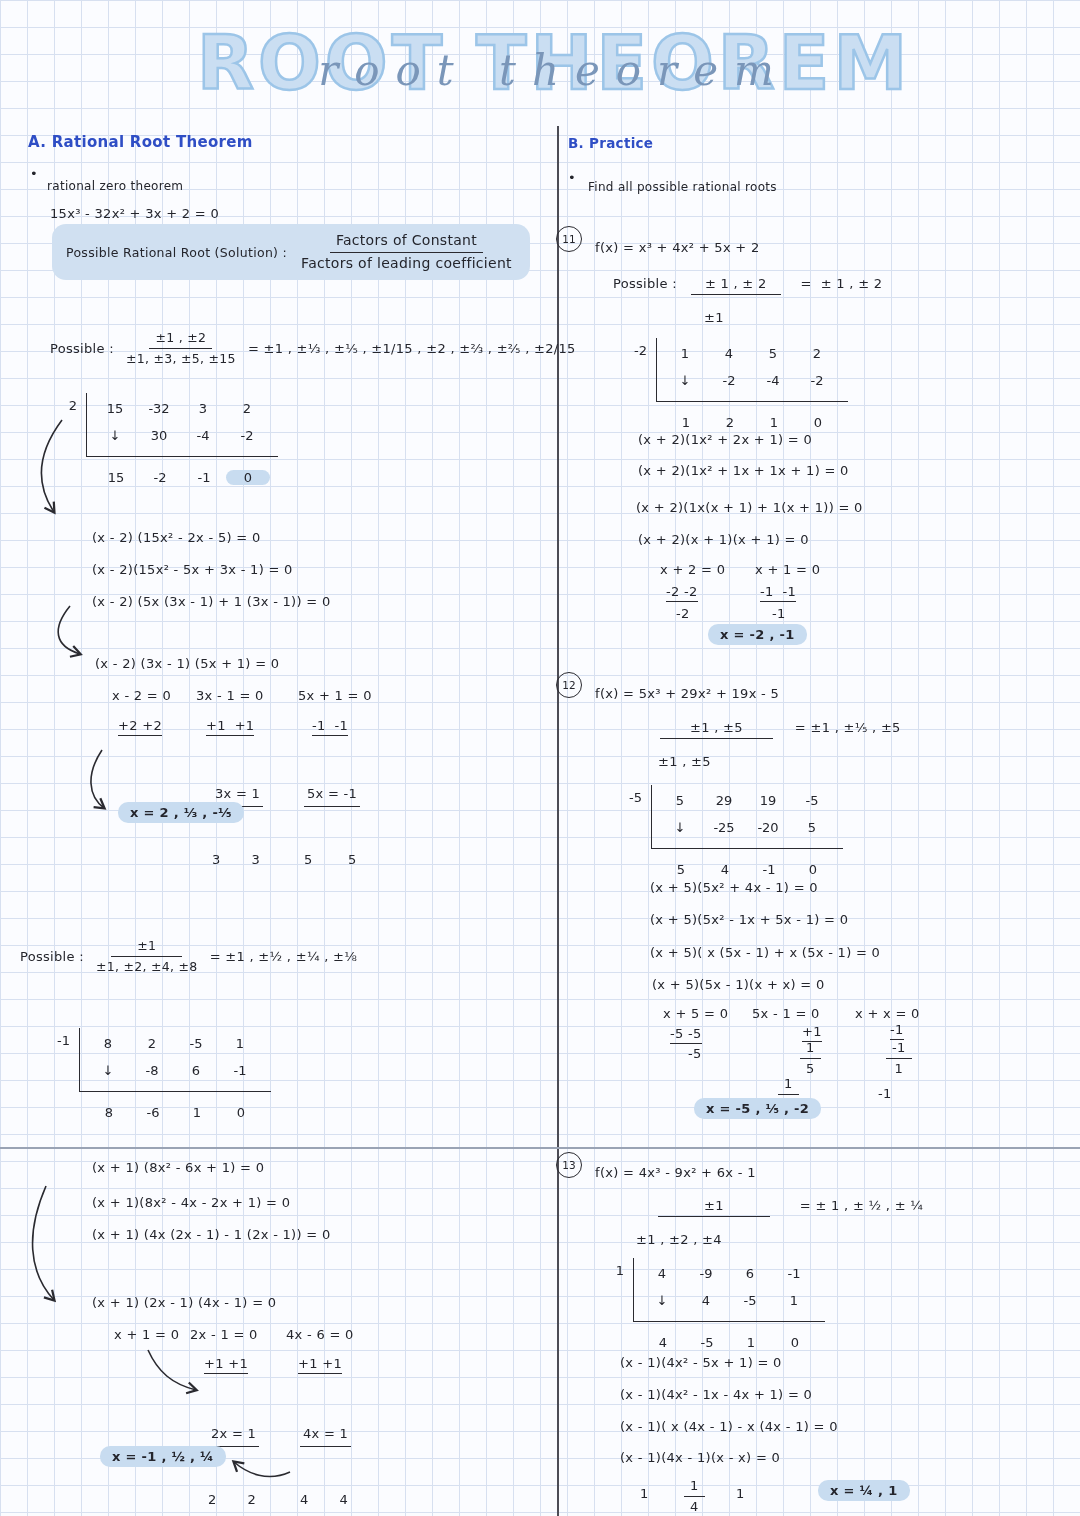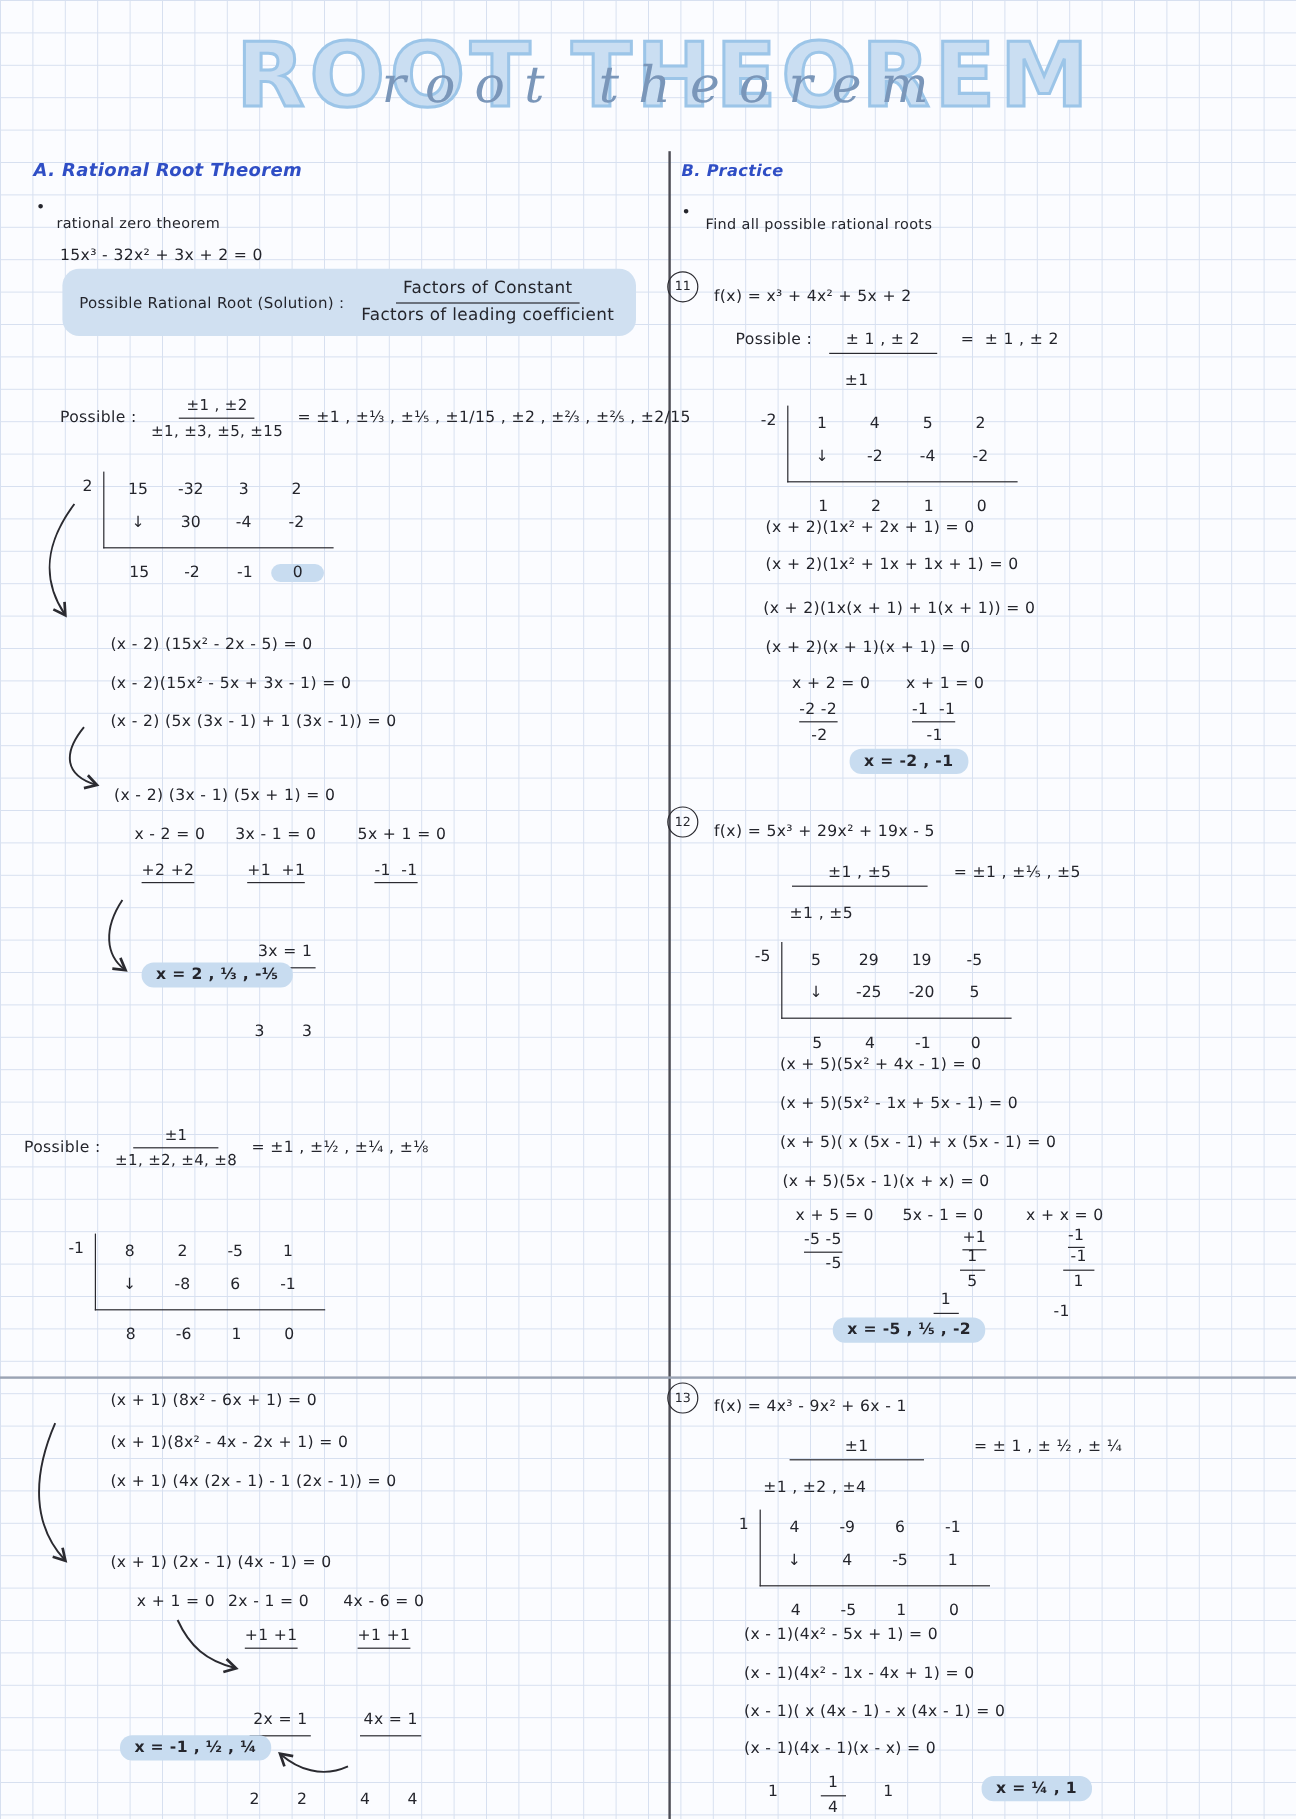--- a/index.html
+++ b/index.html
@@ -9,21 +9,21 @@
     background-image:
       linear-gradient(#d7e0f0 1px, transparent 1px),
       linear-gradient(90deg,#d7e0f0 1px, transparent 1px);
     background-size:27px 27px;
     font-family:"DejaVu Sans",sans-serif;
     padding-left:28px;
   }
   .pos{position:absolute;}
   .hw{font-family:"DejaVu Sans",sans-serif;font-size:13px;color:#24252c;white-space:pre;letter-spacing:.3px;}
   .hw-sm{font-size:12px;}
-  .blue{color:#2f4ec5;font-weight:bold;font-style:italic;}
+  .blue{color:#2f4ec5;font-weight:bold;}
   .hl{background:#c8dcf0;border-radius:10px;padding:3px 12px;font-weight:bold;}
   .u{border-bottom:1.4px solid #2a2a30;padding-bottom:2px;}
   .title-bubble{
     position:absolute;left:50%;top:20px;transform:translateX(-50%);
     font-weight:800;font-size:74px;letter-spacing:4px;white-space:nowrap;
     color:#cadef2;-webkit-text-stroke:2.5px #9cc5e8;
   }
   .title-script{
     position:absolute;left:50%;top:46px;transform:translateX(-50%);
     font-family:"DejaVu Serif",serif;font-style:italic;font-size:42px;
@@ -120,20 +120,24 @@
   <div class="pos hw" style="left:298px;top:688px">5x + 1 = 0</div>
 
   <div class="pos hw u" style="left:118px;top:718px">+2 +2</div>
   <div class="pos hw u" style="left:206px;top:718px">+1  +1</div>
   <div class="pos hw u" style="left:312px;top:718px">-1  -1</div>
 
   <div class="pos hw divstep" style="left:212px;top:744px">
     <div class="dtop">3x = 1</div>
     <div class="dbot">3       3</div>
   </div>
+  <div class="pos hw divstep" style="left:304px;top:744px">
+    <div class="dtop">5x = -1</div>
+    <div class="dbot">5        5</div>
+  </div>
 
   <div class="pos hw hl" style="left:118px;top:802px">x = 2 , ⅓ , -⅕</div>
 
   <div class="pos hw flexline" style="left:20px;top:938px">
     <span>Possible :</span>
     <span class="frac" style="font-size:12.5px">
       <span class="fn" style="padding:0 26px 2px">±1</span>
       <span class="fd">±1, ±2, ±4, ±8</span>
     </span>
     <span>= ±1 , ±½ , ±¼ , ±⅛</span>
@@ -308,21 +312,21 @@
   <div class="pos hw" style="left:878px;top:1086px">-1</div>
 
   <div class="pos hw hl" style="left:694px;top:1098px">x = -5 , ⅕ , -2</div>
 
   <div class="pos circ" style="left:556px;top:1152px">
     <span>13</span>
   </div>
   <div class="pos hw" style="left:595px;top:1165px">f(x) = 4x³ - 9x² + 6x - 1</div>
   <div class="pos hw flextop" style="left:658px;top:1198px">
     <span class="u" style="padding:0 46px 3px">±1</span>
-    <span style="margin-left:28px">= ± 1 , ± ½ , ± ¼</span>
+    <span style="margin-left:16px">= ± 1 , ± ½ , ± ¼</span>
   </div>
   <div class="pos hw" style="left:636px;top:1232px">±1 , ±2 , ±4</div>
 
   <div class="syn" style="left:602px;top:1258px">
     <span class="sdiv">1</span>
     <div>
       <div class="stop">
         <div class="srow">
           <span>4</span>
           <span>-9</span>

